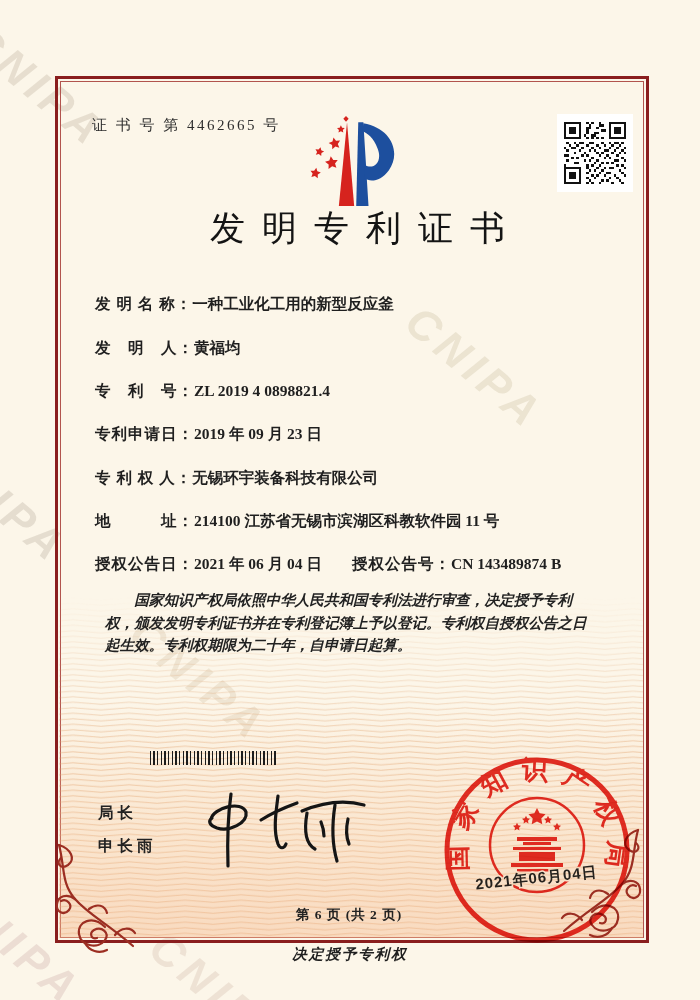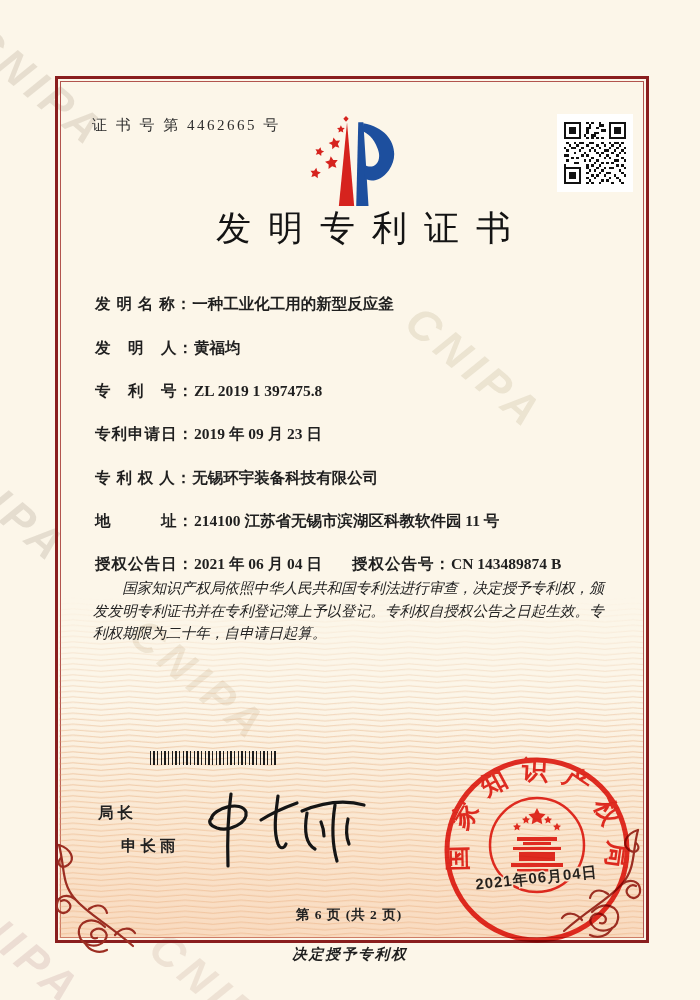--- a/index.html
+++ b/index.html
@@ -41,42 +41,42 @@
   .tint{position:absolute;left:59px;top:700px;width:584px;height:238px;
     background:linear-gradient(180deg,rgba(247,199,152,0) 0%,rgba(246,189,142,.30) 60%,rgba(244,180,134,.42) 100%);
   }
 
   
   .certno{left:92px;top:116px;font-size:15px;letter-spacing:2.5px;color:#2e2e2e;}
   .logo{left:294px;top:116px;width:104px;height:94px;}
   .qrbox{left:557px;top:114px;width:76px;height:78px;background:#fff;
     display:flex;align-items:center;justify-content:center;}
   .title{left:55px;top:205px;width:588px;text-align:center;
-    font-size:35px;color:#141414;letter-spacing:17px;padding-left:23px;font-weight:500;}
+    font-size:35px;color:#141414;letter-spacing:17px;padding-left:17px;font-weight:500;}
 
   
   .row{position:absolute;left:95px;width:520px;height:21px;font-size:15.5px;
     font-weight:bold;color:#1f1f1f;white-space:nowrap;}
   .row .lbl{letter-spacing:1px;}
   .row .val{margin-left:0;}
   .pair2{position:absolute;left:257px;top:0;}
 
   
   .bodytxt{left:93px;top:577px;width:518px;font-size:14.6px;line-height:22.6px;
     color:#222;font-style:italic;}
-  .bodytxt p{margin:0;text-indent:2em;}
+  .bodytxt p{margin:12px;text-indent:2em;font-weight:bold;}
 
   
   .barcode{left:150px;top:751px;width:128px;height:14px;
     background:repeating-linear-gradient(90deg,#1c1c1c 0 1.5px,transparent 1.5px 3px,
       #1c1c1c 3px 5.5px,transparent 5.5px 7px,#1c1c1c 7px 8px,transparent 8px 11px);}
   .signer{font-family:"Liberation Sans","DejaVu Sans",sans-serif;
     font-weight:600;color:#222;font-size:15.5px;letter-spacing:4px;}
   .signer-title{left:98px;top:803px;}
-  .signer-name{left:98px;top:836px;margin-left:23px;}
+  .signer-name{left:98px;top:836px;}
   .signature{left:198px;top:786px;width:172px;height:88px;}
 
   
   .seal{left:440px;top:753px;width:194px;height:194px;opacity:.95;mix-blend-mode:multiply;}
   .orn{width:92px;height:112px;}
   .orn-br{left:552px;top:828px;}
   .orn-bl{left:53px;top:843px;transform:scaleX(-1);}
 
   
   .pageinfo{left:55px;top:906px;width:588px;text-align:center;
@@ -161,21 +161,21 @@
 
 <div class="abs title">发明专利证书</div>
 
 <div class="row" style="top:294px">
   <span class="lbl">发 明 名 称：</span><span class="val">一种工业化工用的新型反应釜</span>
 </div>
 <div class="row" style="top:338px">
   <span class="lbl">发　明　人：</span><span class="val">黄福均</span>
 </div>
 <div class="row" style="top:381px">
-  <span class="lbl">专　利　号：</span><span class="val">ZL 2019 1 397475.8</span>
+  <span class="lbl">专　利　号：</span><span class="val">ZL 2019 4 0898821.4</span>
 </div>
 <div class="row" style="top:424px">
   <span class="lbl">专利申请日：</span><span class="val">2019 年 09 月 23 日</span>
 </div>
 <div class="row" style="top:468px">
   <span class="lbl">专 利 权 人：</span><span class="val">无锡环宇装备科技有限公司</span>
 </div>
 <div class="row" style="top:511px">
   <span class="lbl">地　　　址：</span><span class="val">214100 江苏省无锡市滨湖区科教软件园 11 号</span>
 </div>

